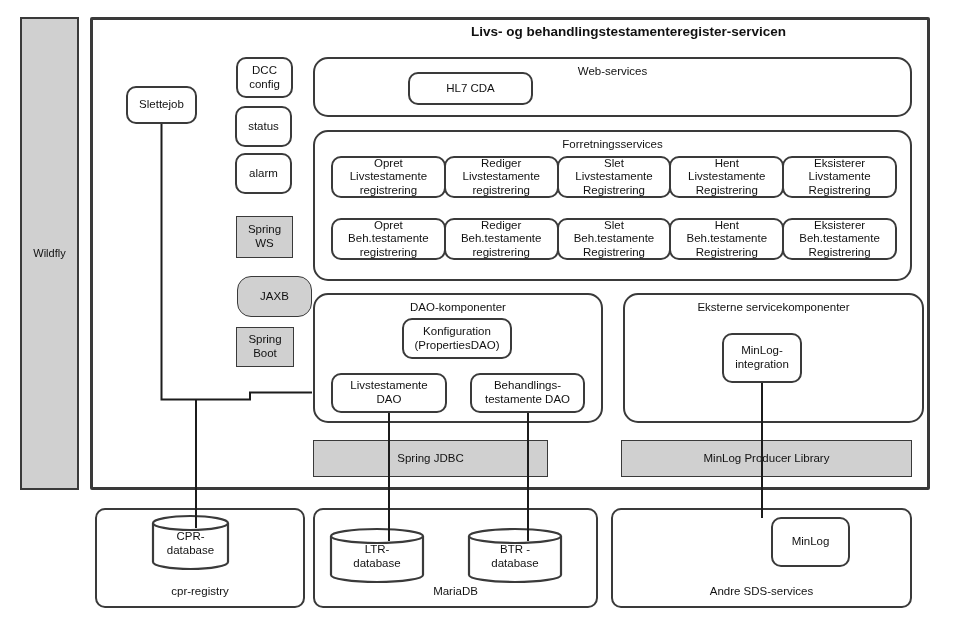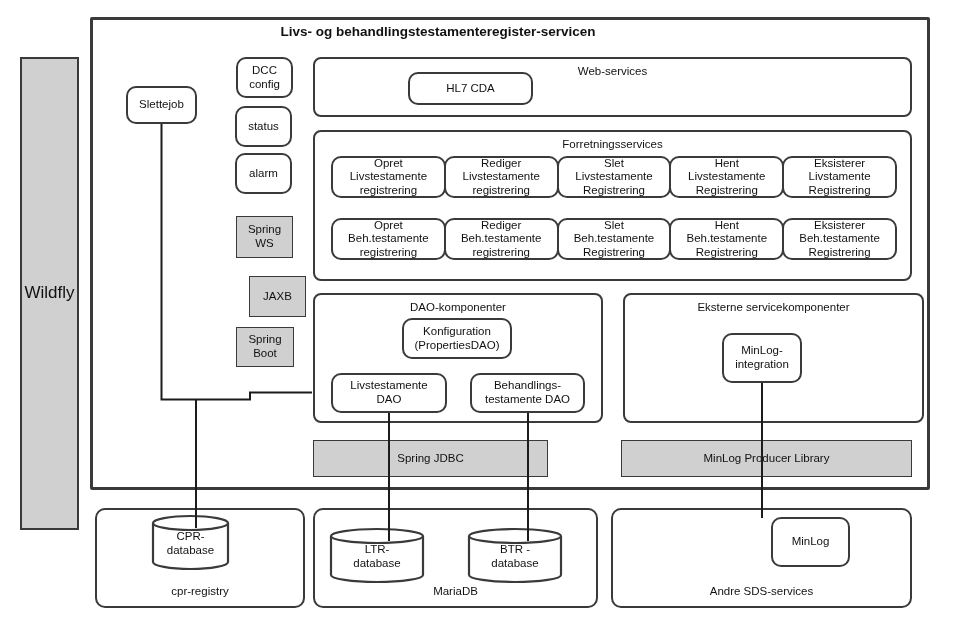--- a/index.html
+++ b/index.html
@@ -9,39 +9,39 @@
   body{
     width:955px;height:628px;position:relative;overflow:hidden;
     font-family:"Liberation Sans","DejaVu Sans",sans-serif;color:#111;
   }
   .abs{position:absolute;box-sizing:border-box;}
   .lbl{white-space:pre-line;text-align:center;line-height:1.18;}
 
   
   .wildfly{left:20px;top:17px;width:59px;height:473px;background:var(--gray);
     border:2px solid var(--border);display:flex;align-items:center;justify-content:center;
-    font-size:17px;margin-top:40px;}
+    font-size:11px;}
   .mainbox{left:90px;top:17px;width:840px;height:473px;border:3px solid var(--border);
     background:var(--bg);border-radius:2px;}
-  .maintitle{left:90px;top:24px;width:696px;text-align:center;font-weight:bold;font-size:13.5px;}
+  .maintitle{left:90px;top:24px;width:696px;text-align:right;font-weight:bold;font-size:13.5px;}
 
   .roundbox{border:2px solid var(--border);border-radius:10px;background:var(--bg);
     display:flex;align-items:center;justify-content:center;font-size:11.5px;}
-  .container{border:2px solid var(--border);border-radius:8px;background:var(--bg);}
+  .container{border:2px solid var(--border);border-radius:15px;background:var(--bg);}
   .ctitle{position:absolute;top:6px;left:0;width:100%;text-align:center;font-size:11.5px;}
   .graybox{background:var(--gray);border:1.5px solid var(--border);
     display:flex;align-items:center;justify-content:center;font-size:11.5px;}
 
   
   .slettejob{left:126px;top:86px;width:71px;height:38px;}
   .dcc{left:236px;top:57px;width:57px;height:41px;align-items:center;}
   .status{left:235px;top:106px;width:57px;height:41px;}
   .alarm{left:235px;top:153px;width:57px;height:41px;}
   .springws{left:236px;top:216px;width:57px;height:42px;}
-  .jaxb{left:249px;top:276px;width:57px;height:41px;}
+  .jaxb{left:237px;top:276px;width:75px;height:41px;border-radius:14px;}
   .springboot{left:236px;top:327px;width:58px;height:40px;}
 
   
   .websvc{left:313px;top:57px;width:599px;height:60px;}
   .hl7{left:408px;top:72px;width:125px;height:33px;}
 
   
   .forretning{left:313px;top:130px;width:599px;height:151px;}
   .svcrow{left:331px;width:566px;height:42px;display:flex;}
   .svcrow1{top:156px;} .svcrow2{top:218px;}

